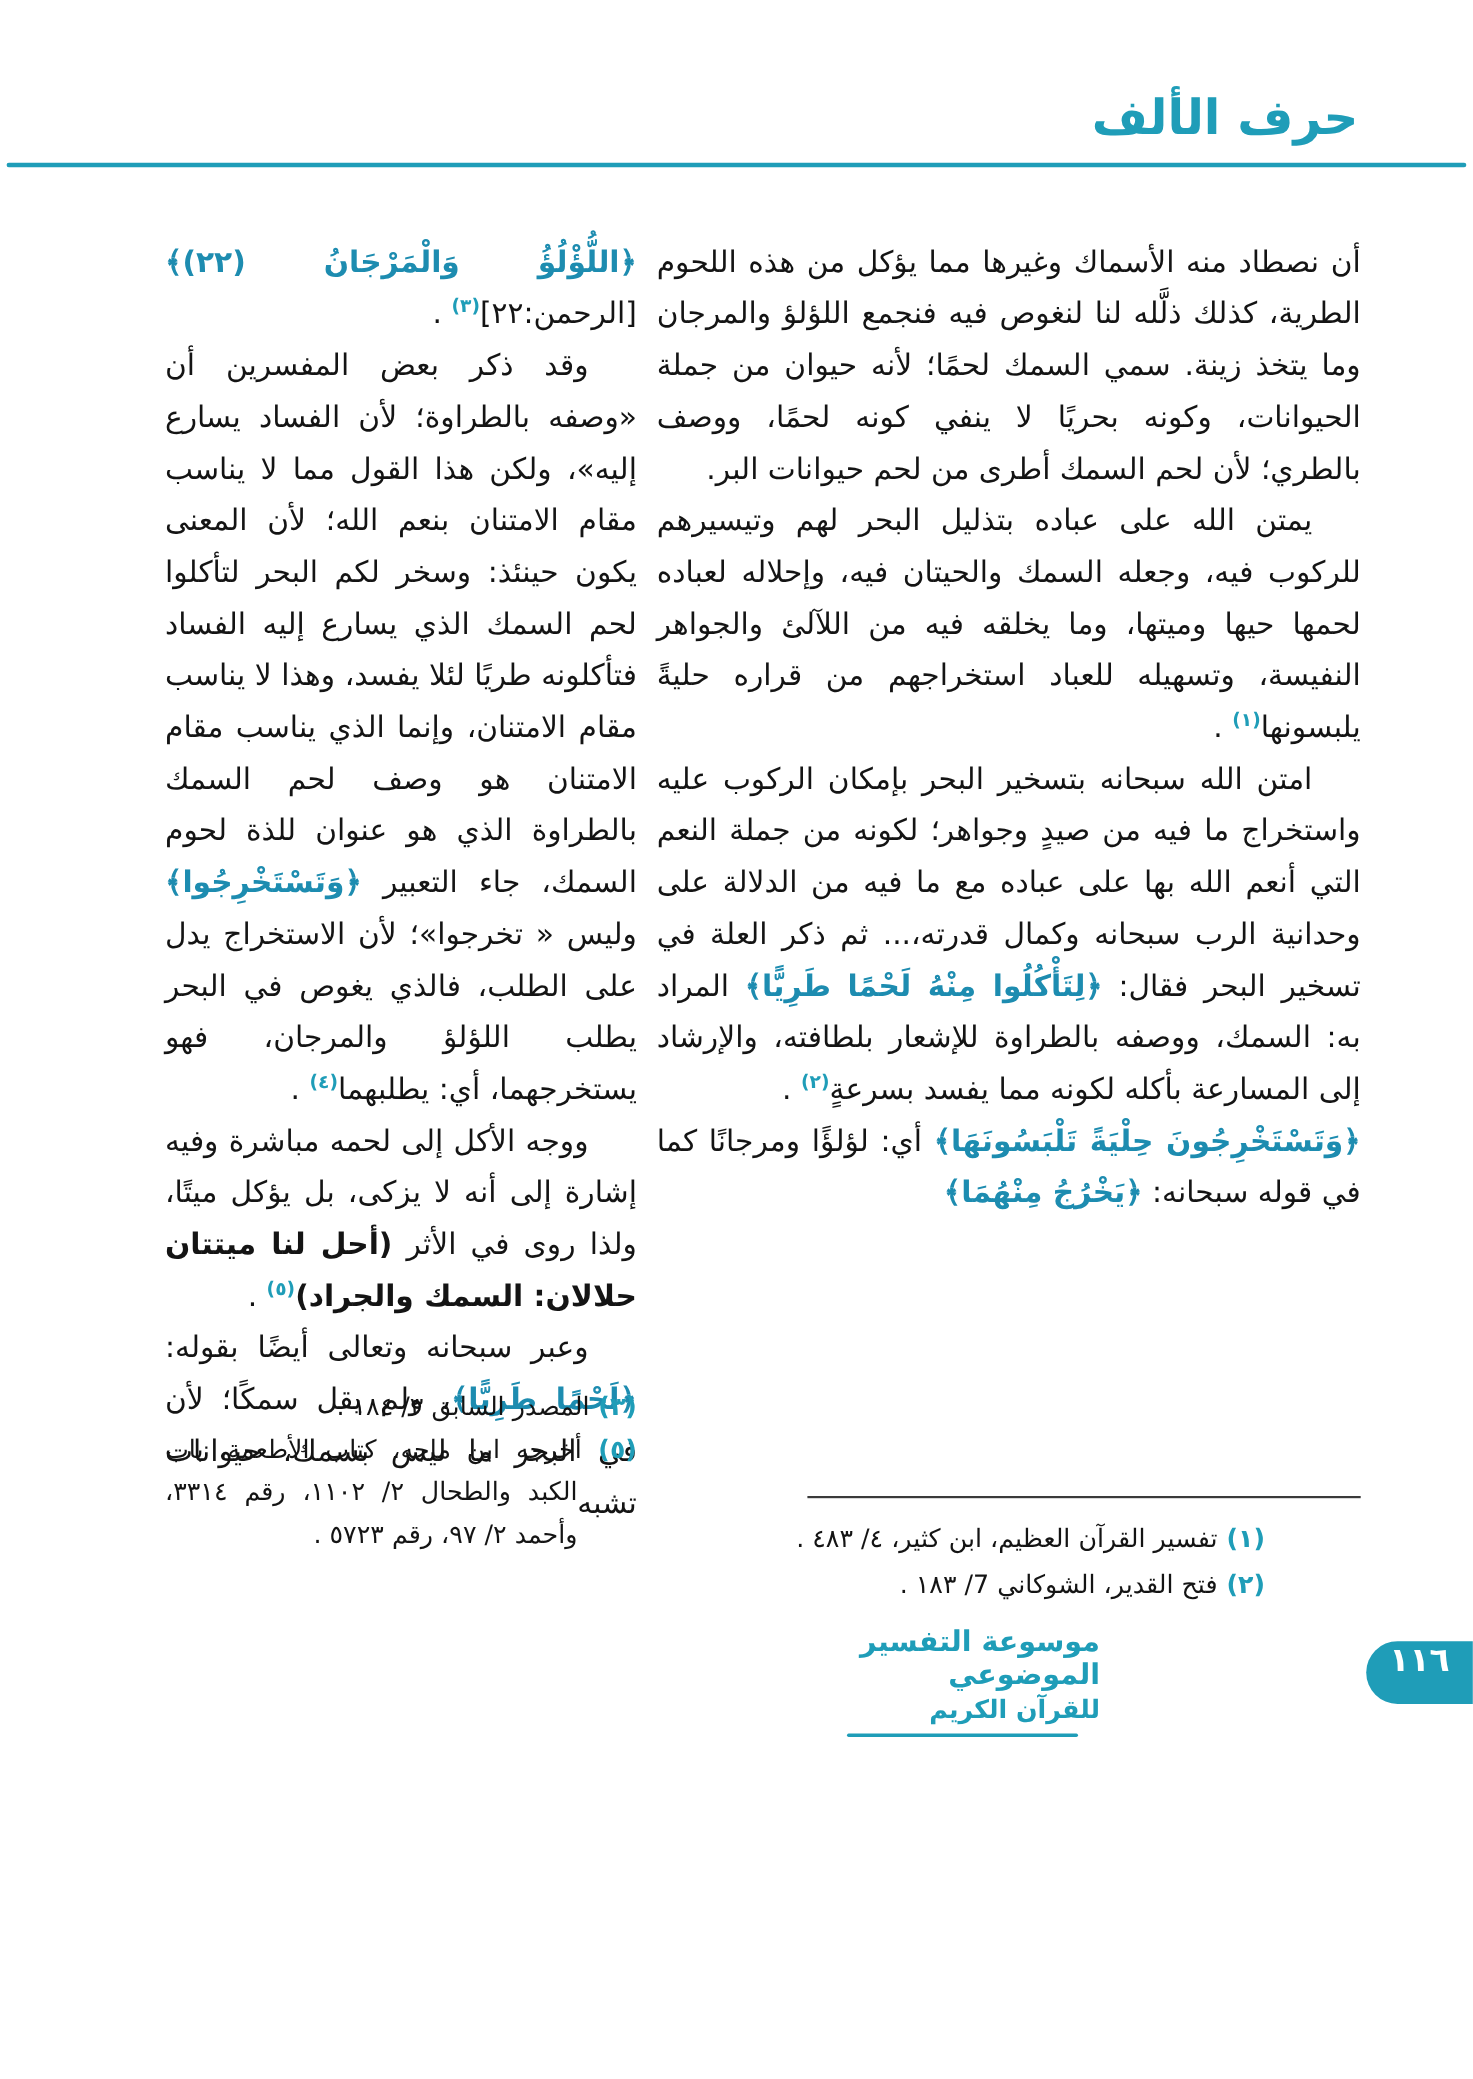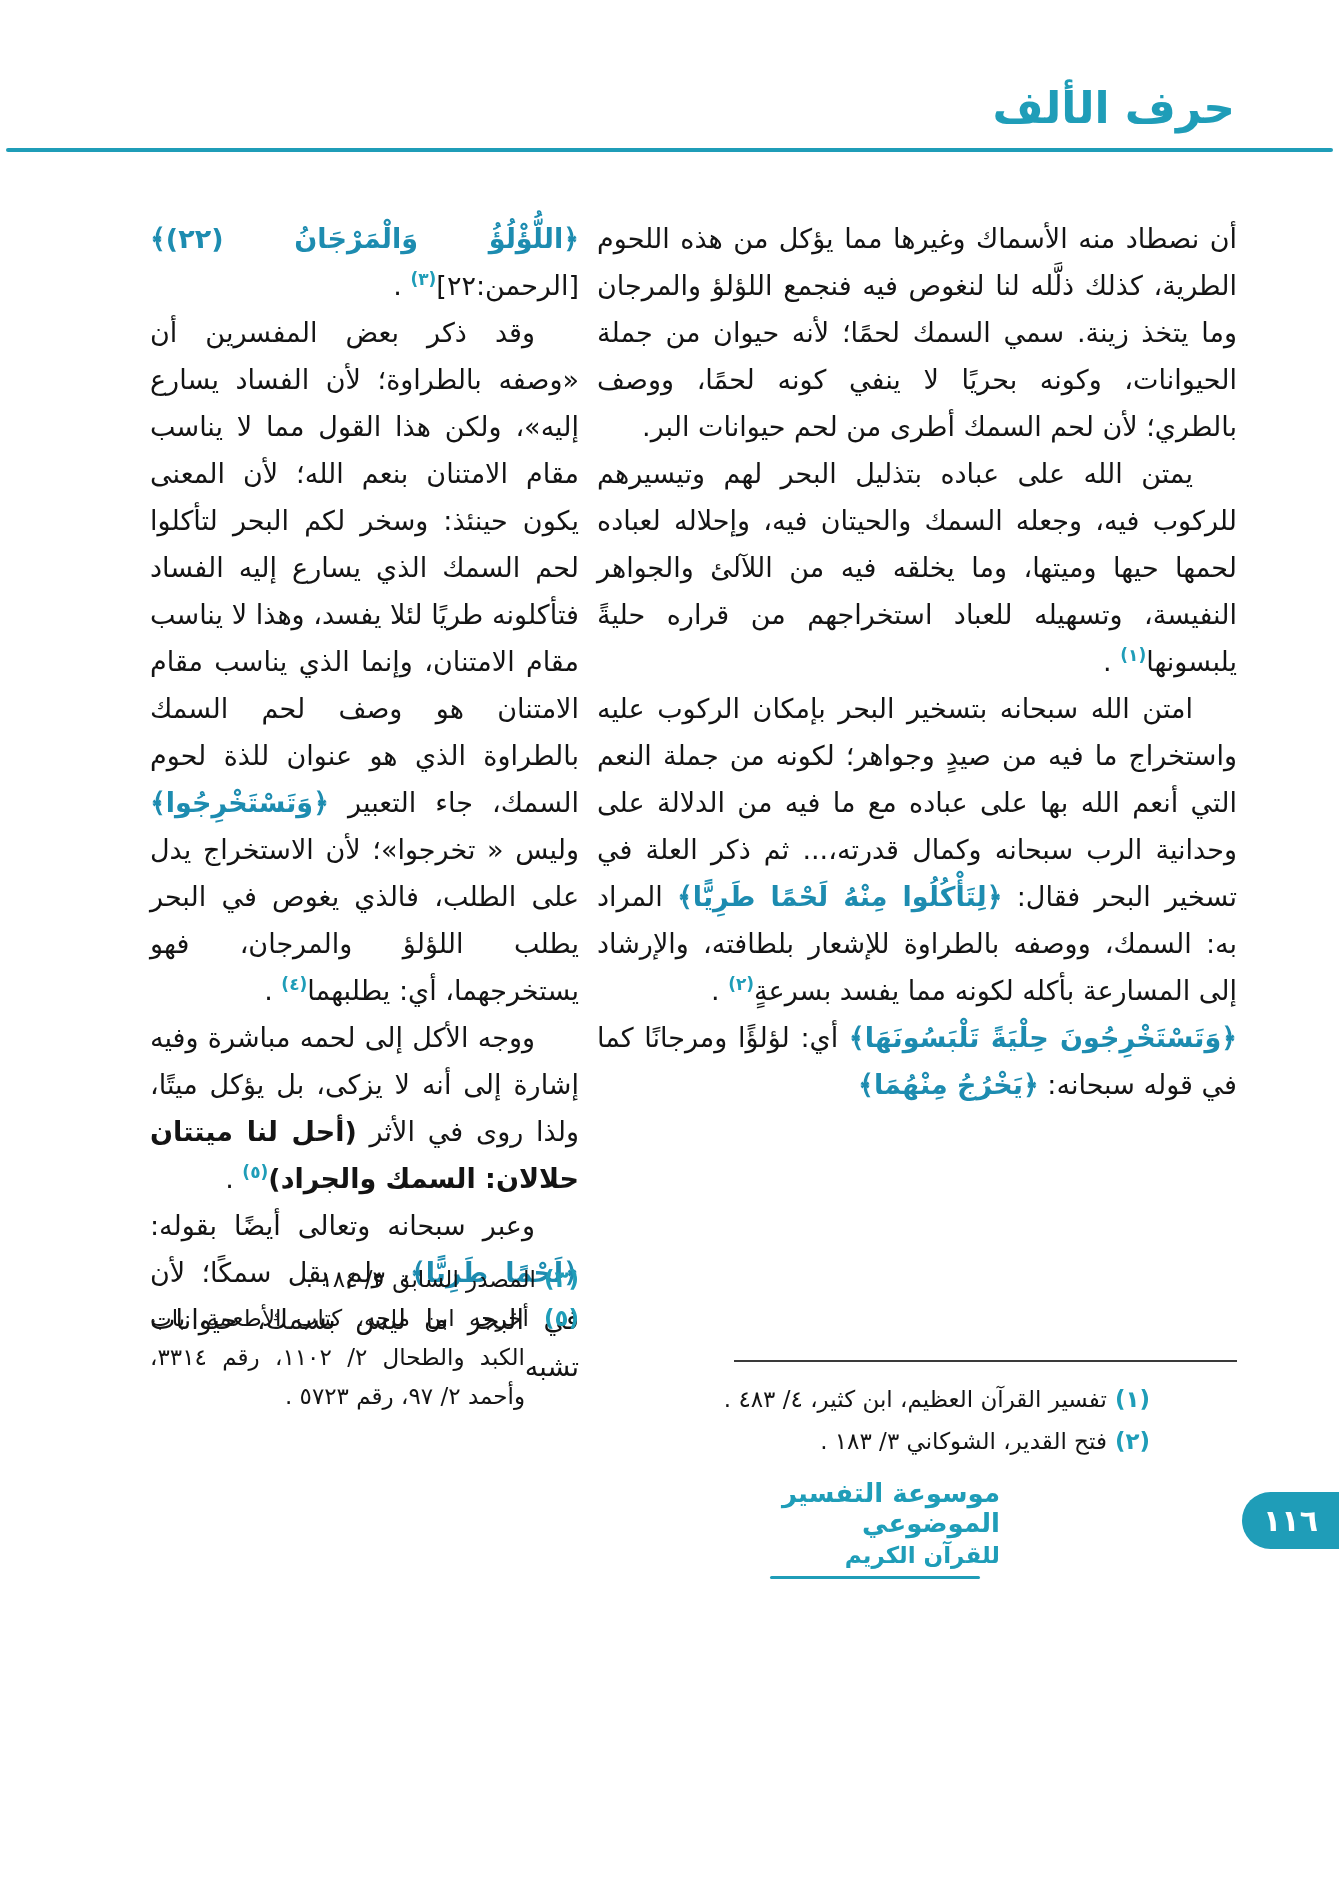--- a/index.html
+++ b/index.html
@@ -46,21 +46,21 @@
   .logo {
     position:absolute; top:1478px; right:339px; width:250px;
     color:var(--accent);
   }
   .logo-line1 { font-size:26px; font-weight:bold; }
   .logo-line2 { font-size:23px; margin-top:4px; font-weight:bold; }
   .logo-swash { width:210px; height:3px; background:var(--accent); margin:8px auto 0; border-radius:2px; }
   .page-badge {
     position:absolute; top:1492px; right:0; width:97px; height:57px;
     background:var(--accent); border-radius:30px 0 0 30px;
-    color:#ffffff; display:flex; align-items:center; justify-content:center;
+    color:#ffffff; display:flex; justify-content:center;
     font-size:30px; font-weight:bold;
   }
 </style>
 </head>
 <body>
 
 <div class="page">
 
   <div class="header-title">حرف الألف</div>
   <div class="header-rule"></div>
@@ -78,21 +78,21 @@
       <p class="para indent"><span>وعبر سبحانه وتعالى أيضًا بقوله: </span><span class="quran">﴿لَحْمًا طَرِيًّا﴾</span><span>، ولم يقل سمكًا؛ لأن في البحر ما ليس بسمك، حيوانات تشبه</span></p>
     </section>
 
   <div class="fn-left" id="fn-left">
       <div class="fn-item"><span class="fn-num">(٣) </span><span>المصدر السابق ٣/ ١٨٤ .</span></div>
       <div class="fn-item"><span class="fn-num">(٥) </span><span>أخرجه ابن ماجه، كتاب الأطعمة، باب الكبد والطحال ٢/ ١١٠٢، رقم ٣٣١٤، وأحمد ٢/ ٩٧، رقم ٥٧٢٣ .</span></div>
     </div>
   <div class="fn-sep"></div>
   <div class="fn-right" id="fn-right">
       <div class="fn-item"><span class="fn-num">(١) </span><span>تفسير القرآن العظيم، ابن كثير، ٤/ ٤٨٣ .</span></div>
-      <div class="fn-item"><span class="fn-num">(٢) </span><span>فتح القدير، الشوكاني ٣/ ١٨٣ .</span></div>
+      <div class="fn-item"><span class="fn-num">(٢) </span><span>فتح القدير، الشوكاني 7/ ١٨٣ .</span></div>
     </div>
 
   <div class="logo">
     <div class="logo-line1">موسوعة التفسير الموضوعي</div>
     <div class="logo-line2">للقرآن الكريم</div>
     <div class="logo-swash"></div>
   </div>
 
   <div class="page-badge">
     <span>١١٦</span>

